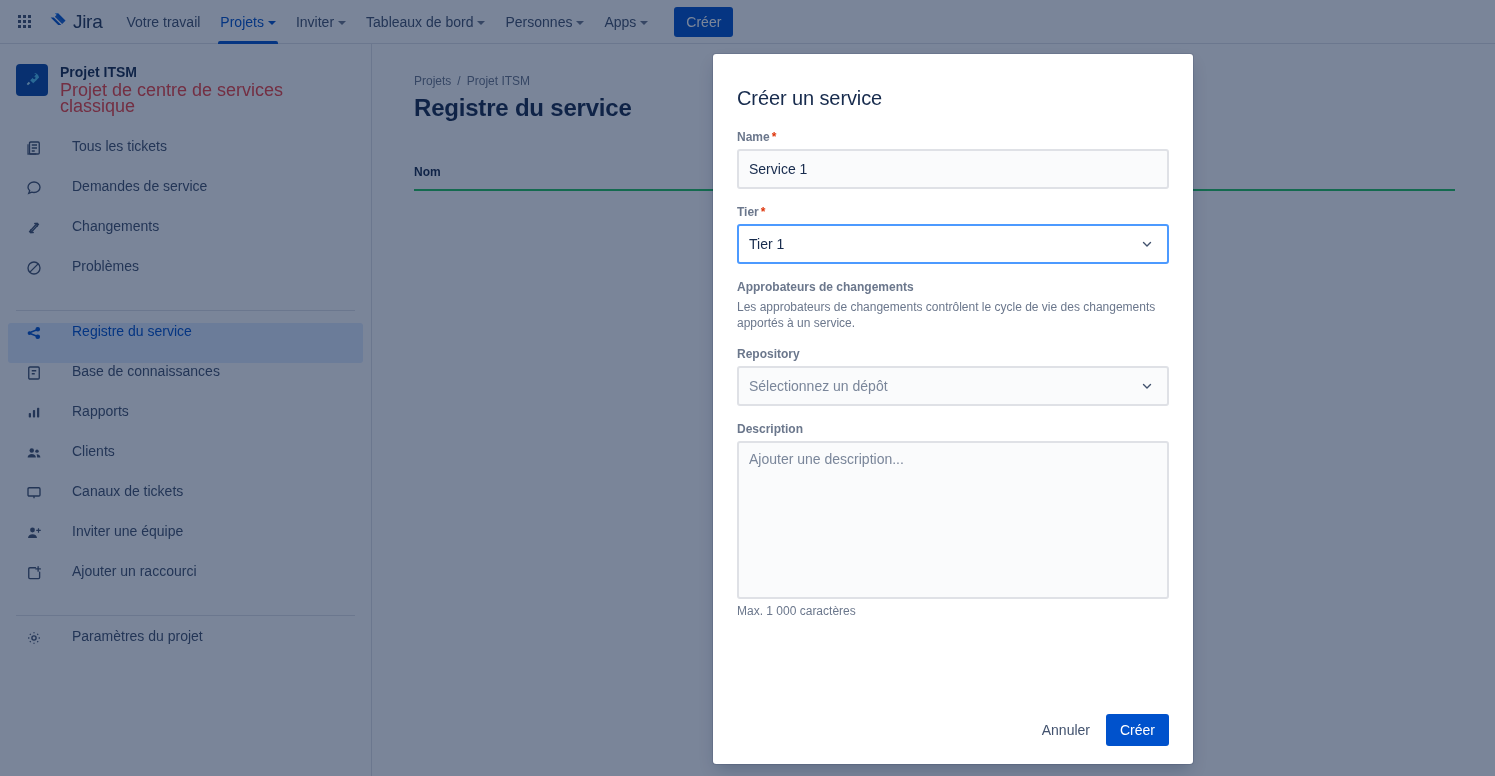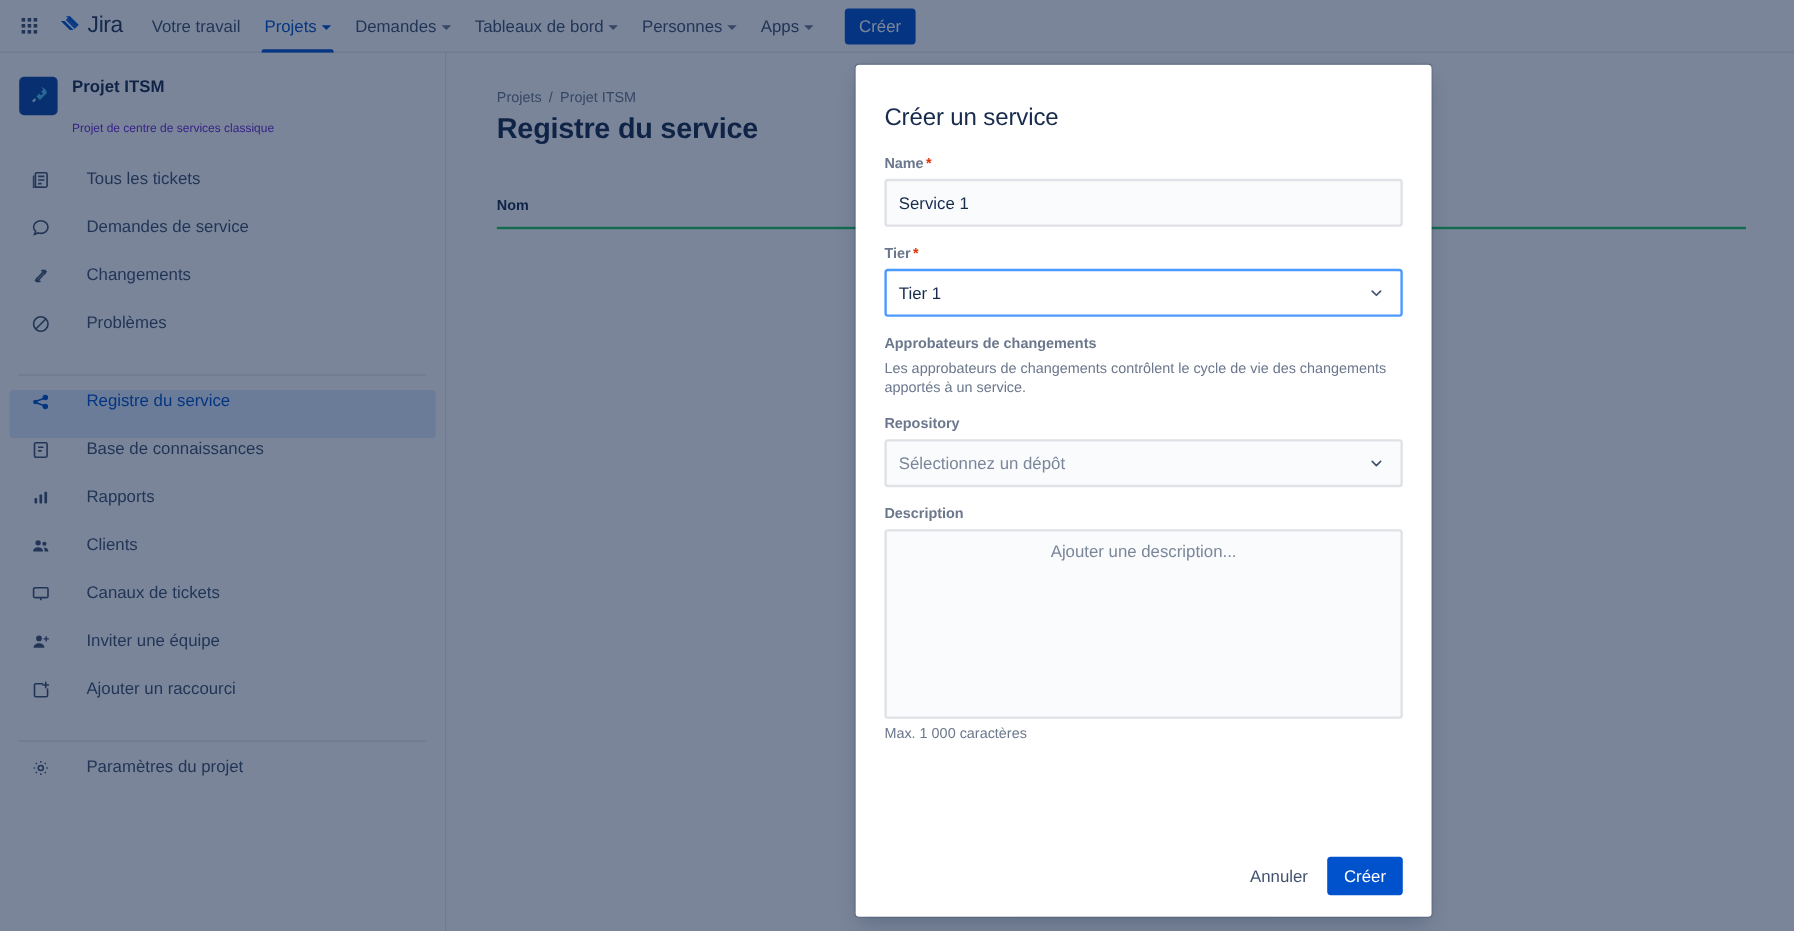--- a/index.html
+++ b/index.html
@@ -88,21 +88,21 @@
     display: flex; align-items: flex-start; gap: 12px;
     padding: 0 16px 0 16px; cursor: pointer;
   }
   .proj-avatar {
     width: 32px; height: 32px; border-radius: 4px;
     background: #0747a6; flex: 0 0 32px;
     display:flex; align-items:center; justify-content:center;
     overflow: hidden;
   }
   .proj-name { font-size: 14px; font-weight: 700; color: #172b4d; line-height: 16px; }
-  .proj-sub { font-size: 10px; color: #6d28d9; line-height: 16px; margin-top: 20px; }
+  .proj-sub { font-size: 18px; color: #ef4444; line-height: 16px; margin-top: 2px; }
 
   .nav-list { margin-top: 24px; }
   .navrow {
     display: flex; align-items: flex-start; gap: 28px;
     height: 40px; padding: 0 16px;
     margin: 0 8px; border-radius: 3px;
     font-size: 14px; color: #42526e; cursor: pointer;
   }
   .navrow .ico { width: 20px; height: 20px; flex: 0 0 20px; display:flex; align-items:center; justify-content:center; }
   .navrow.selected { background: #deebff; color: #0052cc; font-weight: 500; }
@@ -214,21 +214,20 @@
   }
   .ta {
     margin-top: 4px;
     height: 158px;
     background: #fafbfc;
     border: 2px solid #dfe1e6;
     border-radius: 3px;
     padding: 8px 10px;
     font-size: 14px; color: #7a869a;
     cursor: text;
-    text-align: center;
   }
   .modal-footer {
     margin-top: auto;
     display: flex; align-items: center; justify-content: flex-end;
     gap: 4px;
     padding-bottom: 18px; padding-top: 16px;
   }
   .btn-cancel {
     background: transparent; border: none;
     font-size: 14px; color: #42526e; font-family: inherit;
@@ -269,21 +268,21 @@
     </div>
 
     <div class="navitem">
       <span>Votre travail</span>
     </div>
     <div class="navitem active">
       <span>Projets</span>
       <span class="caret"></span>
     </div>
     <div class="navitem">
-      <span>Demandes</span>
+      <span>Inviter</span>
       <span class="caret"></span>
     </div>
     <div class="navitem">
       <span>Tableaux de bord</span>
       <span class="caret"></span>
     </div>
     <div class="navitem">
       <span>Personnes</span>
       <span class="caret"></span>
     </div>

